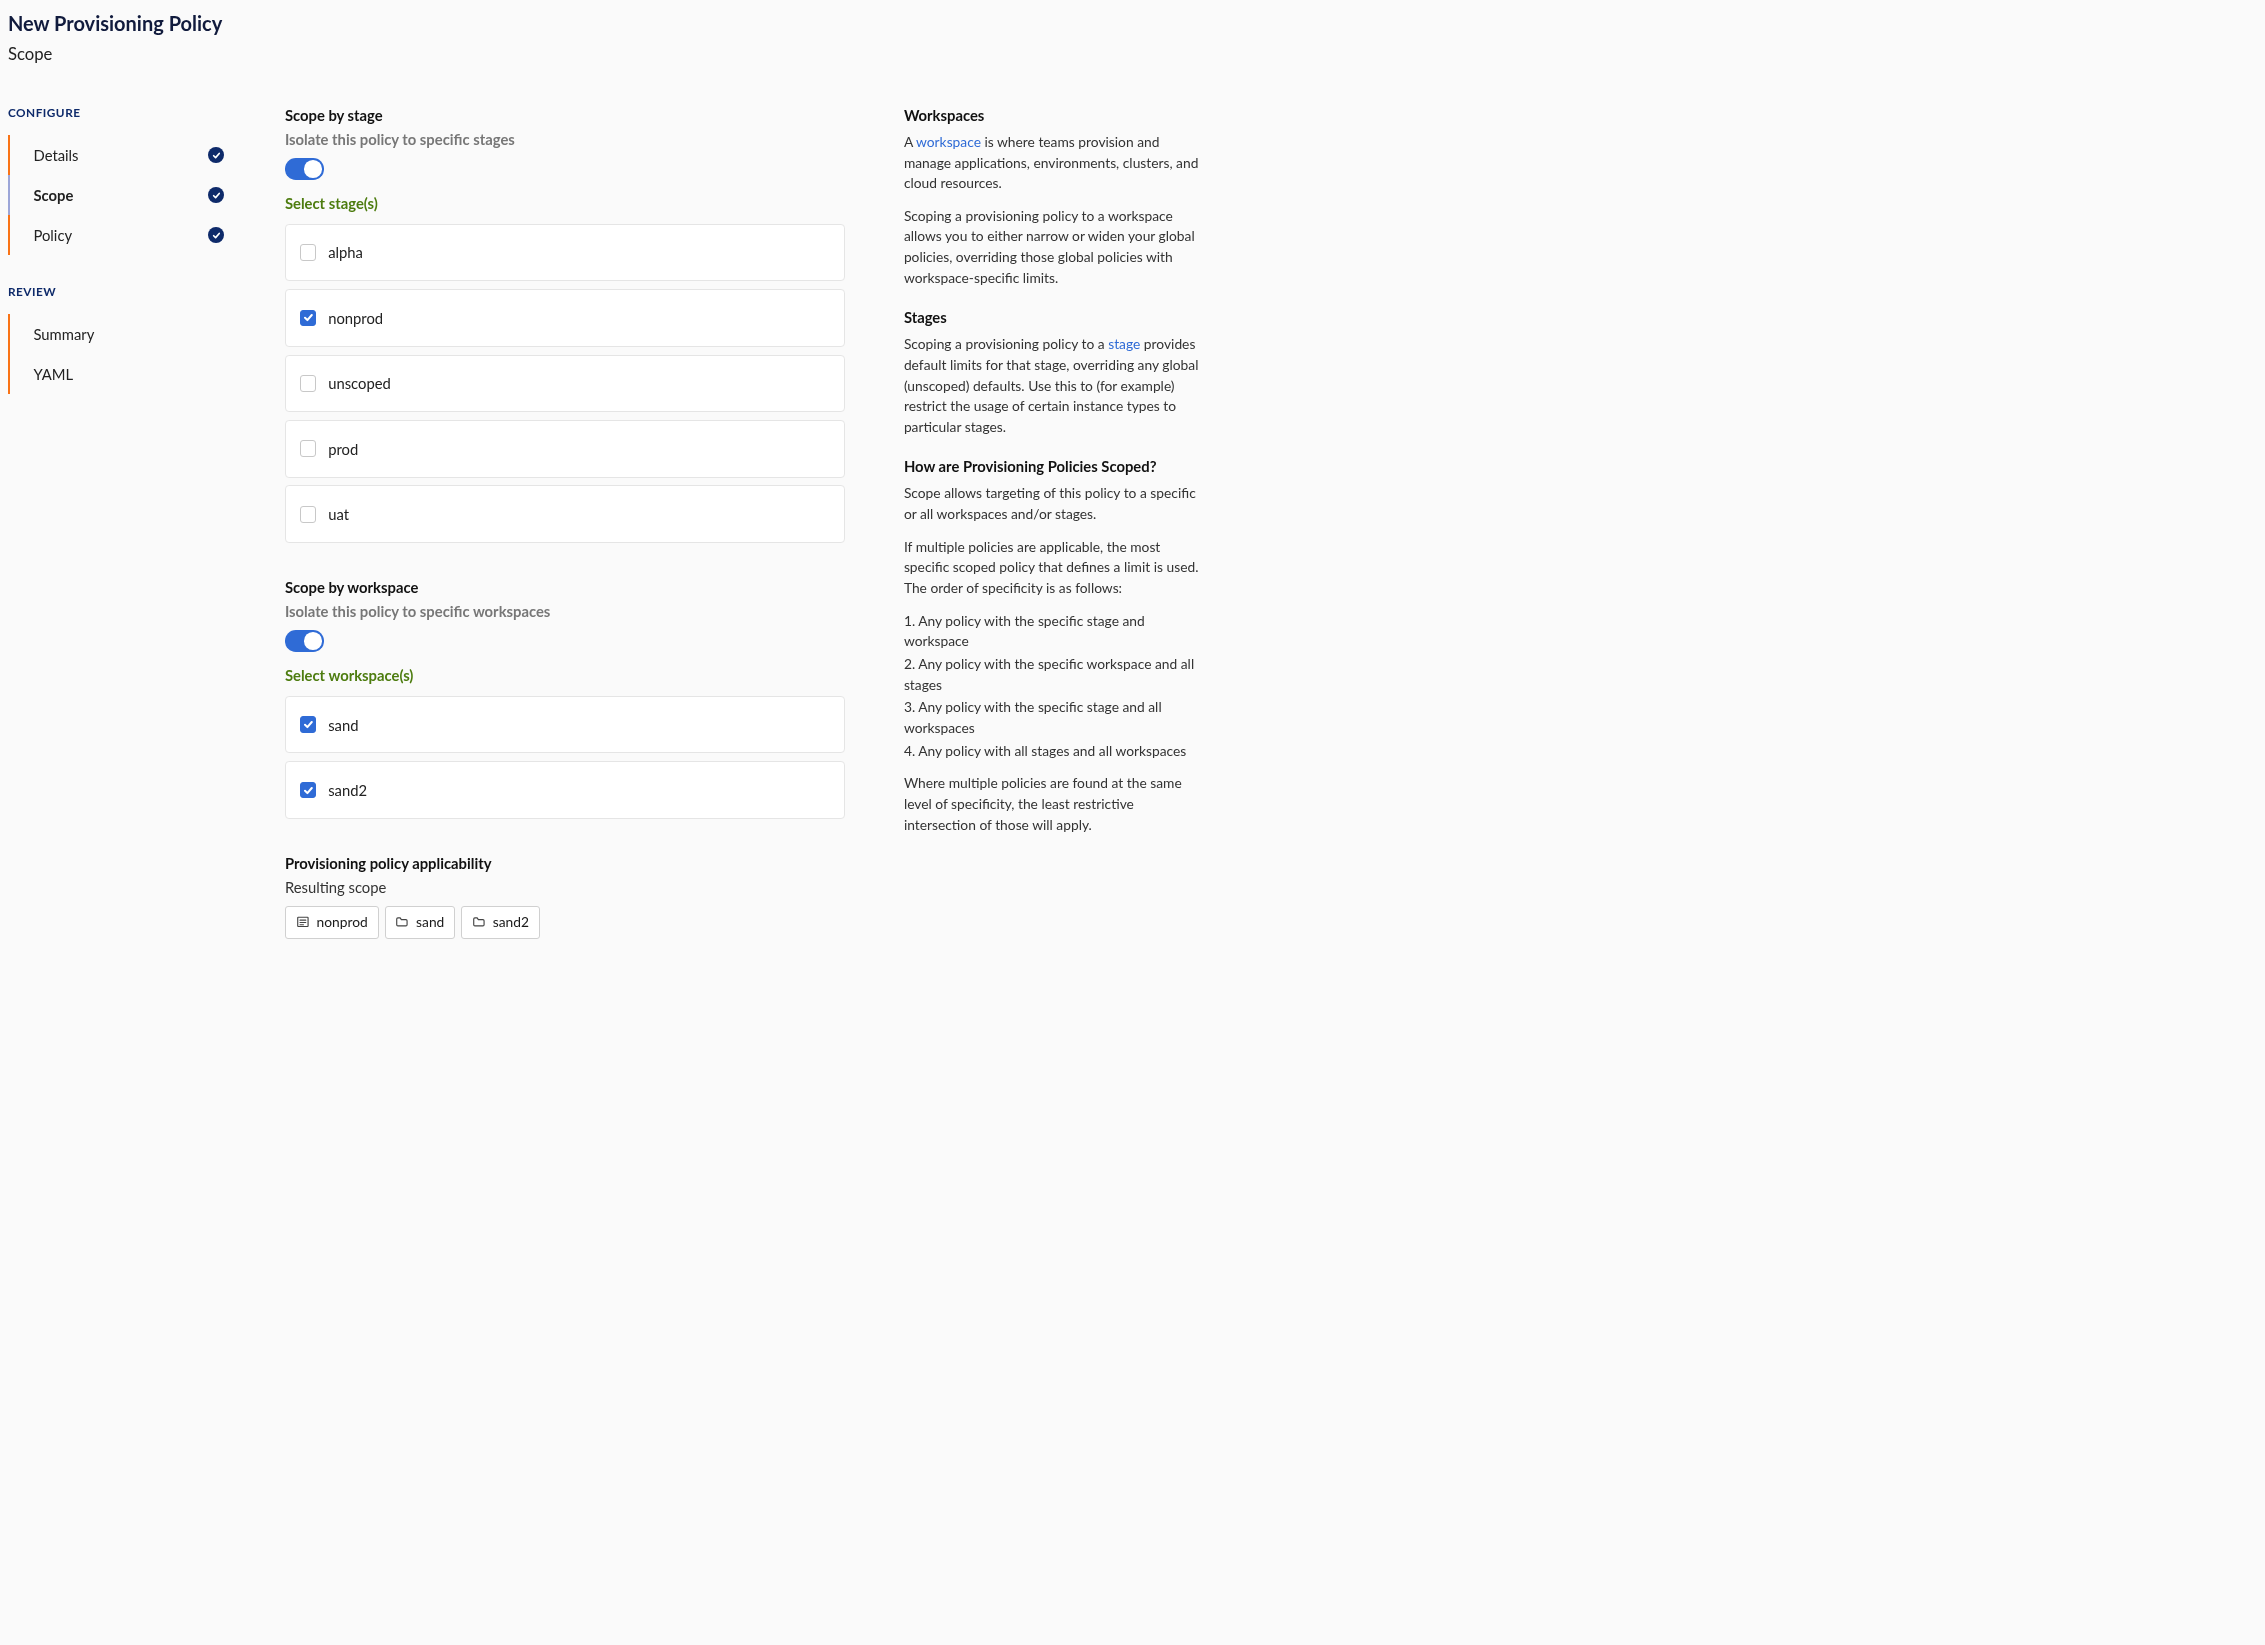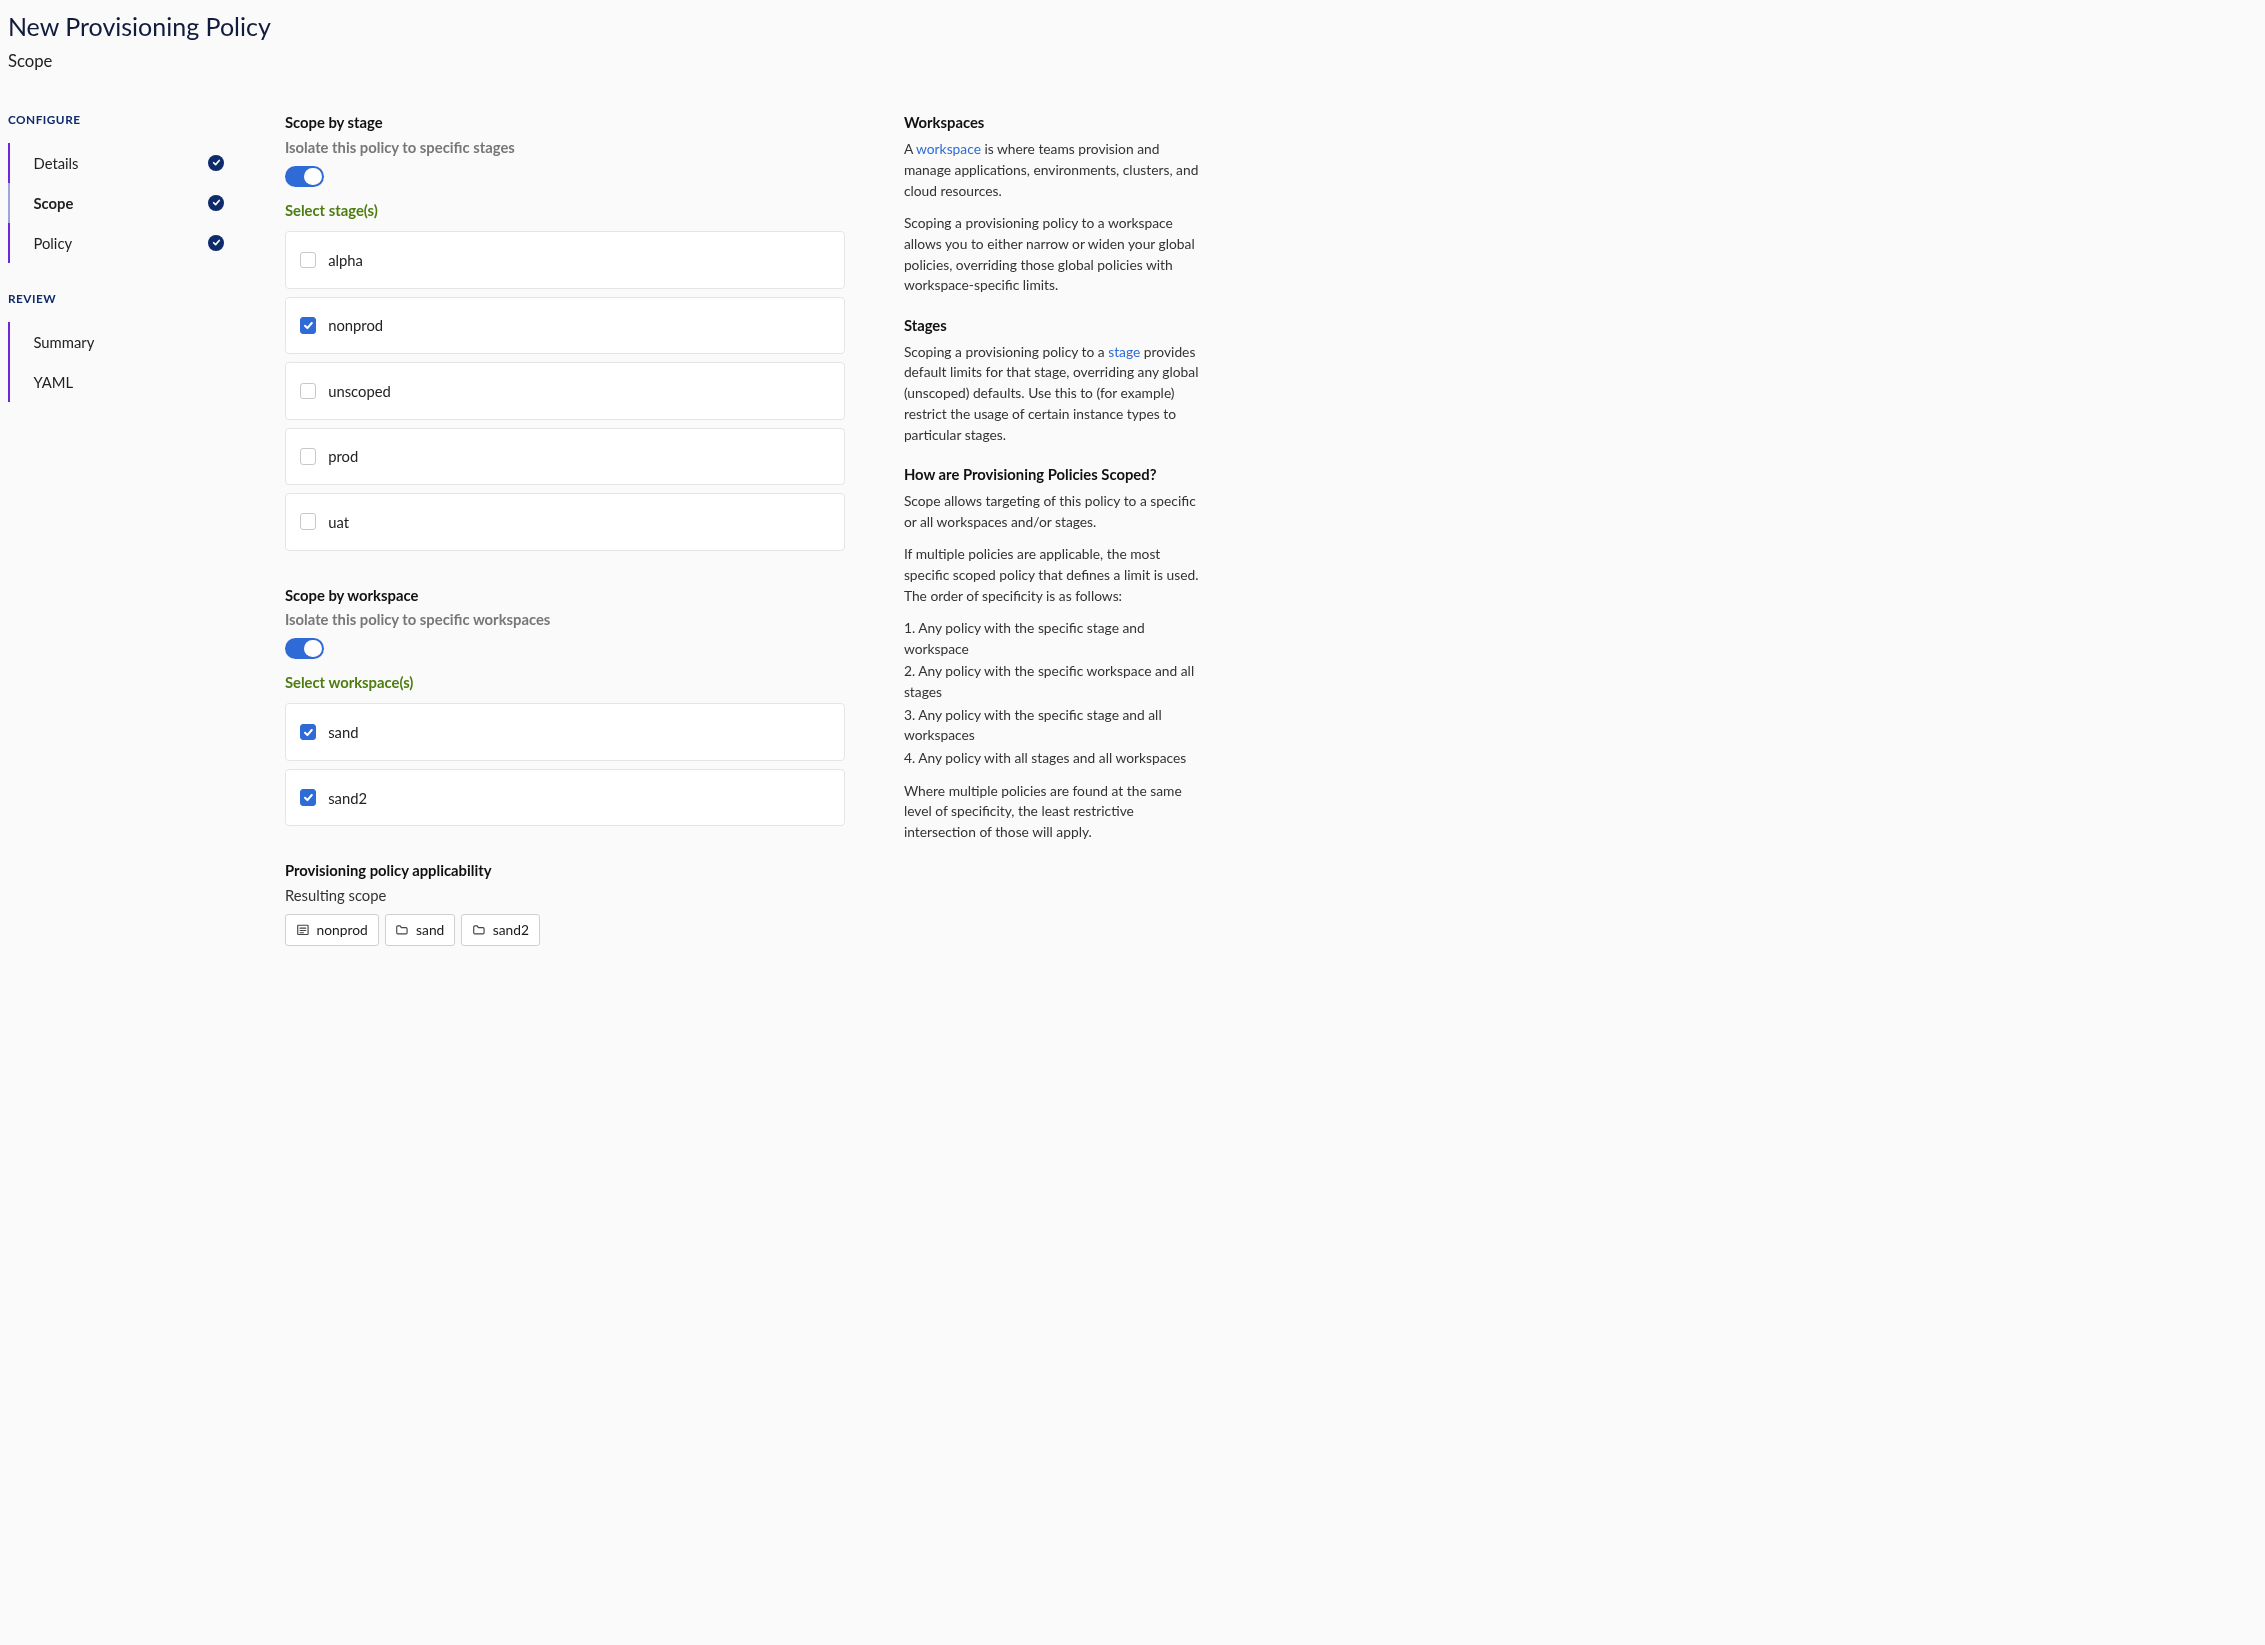--- a/index.html
+++ b/index.html
@@ -5,22 +5,22 @@
     * { box-sizing: border-box; margin: 0; padding: 0; }
     body {
       font-family: "Lato", "Helvetica Neue", Arial, sans-serif;
       color: #1a1a1a;
       background: #fafafa;
       font-size: 13.8px;
       line-height: 1.5;
     }
     .page-container { padding: 7.9px 7.9px 39px 7.9px; }
     .page-title {
-      font-size: 25px;
-      font-weight: 400;
+      font-size: 20px;
+      font-weight: 700;
       color: #111b3d;
       margin-bottom: 3.9px;
     }
     .page-subtitle {
       font-size: 16.7px;
       font-weight: 400;
       color: #222;
       margin-bottom: 37px;
     }
     .layout { display: flex; gap: 0; }
@@ -37,21 +37,21 @@
       margin-bottom: 13.8px;
     }
     .side-items { margin-bottom: 27.6px; }
     .side-item {
       display: flex;
       align-items: center;
       justify-content: space-between;
       padding: 8.9px 0 8.9px 23.6px;
       font-size: 14.8px;
       color: #222;
-      border-left: 2px solid #6d28d9;
+      border-left: 2px solid #f97316;
       cursor: pointer;
     }
     .side-item.active {
       font-weight: 700;
       border-left: 2px solid #9ca6d8;
     }
     .side-check {
       width: 15.8px; height: 15.8px;
       border-radius: 50%;
       background: #0e2a6a;

